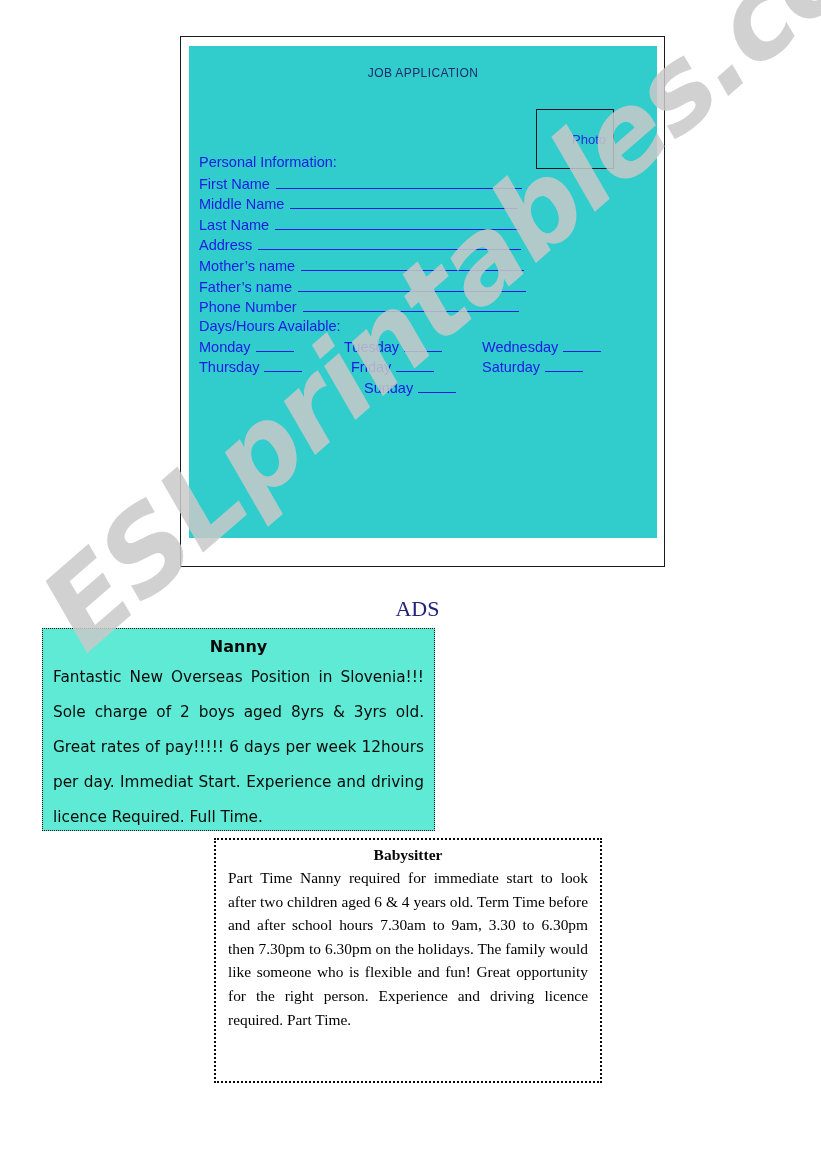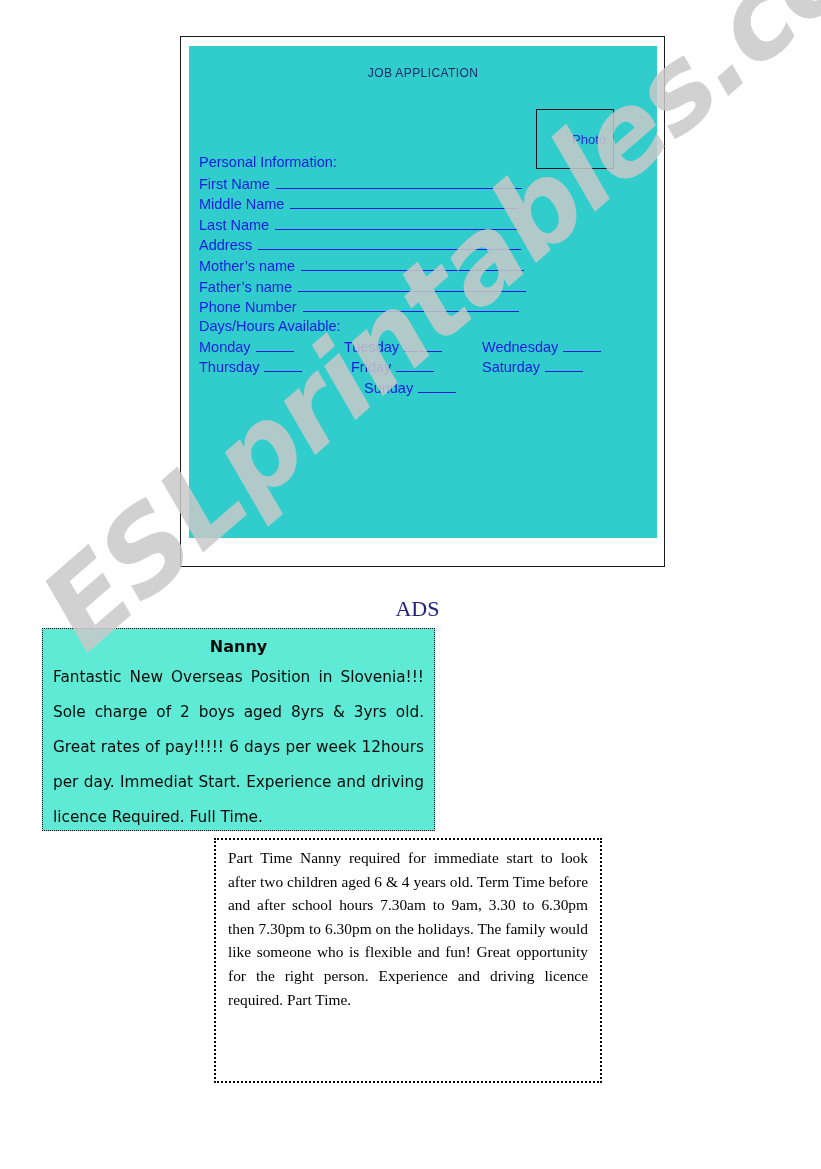--- a/index.html
+++ b/index.html
@@ -284,18 +284,19 @@
 <div id="ads-heading">
   <span>ADS</span>
 </div>
 
 <div id="ad-nanny">
   <div class="ad-title">Nanny</div>
   <div class="ad-body">Fantastic New Overseas Position in Slovenia!!! Sole charge of 2 boys aged 8yrs &amp; 3yrs old. Great rates of pay!!!!! 6 days per week 12hours per day. Immediat Start. Experience and driving licence Required. Full Time.</div>
 </div>
 
 <div id="ad-babysitter">
+  <div class="ad-title">Babysitter</div>
   <div class="ad-body">Part Time Nanny required for immediate start to look after two children aged 6 &amp; 4 years old. Term Time before and after school hours 7.30am to 9am, 3.30 to 6.30pm then 7.30pm to 6.30pm on the holidays. The family would like someone who is flexible and fun! Great opportunity for the right person. Experience and driving licence required. Part Time.</div>
 </div>
 
 <div id="watermark">
   <div class="wm-text">ESLprintables.com</div>
 </div>
 
 </body></html>

